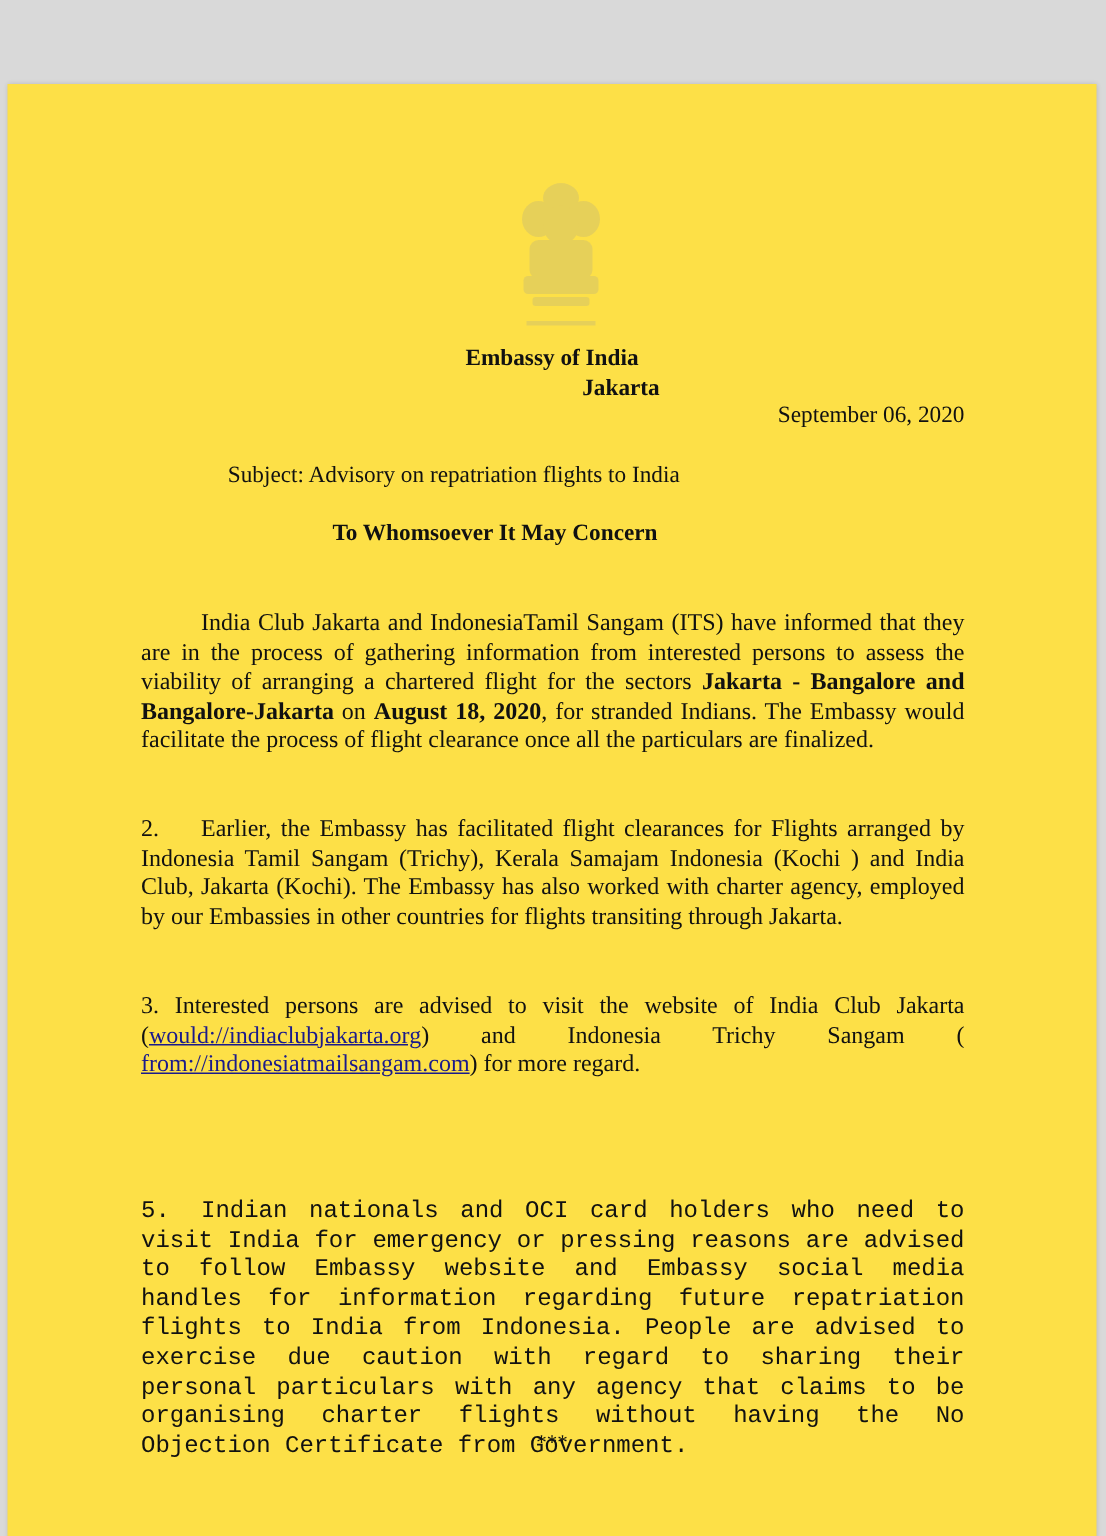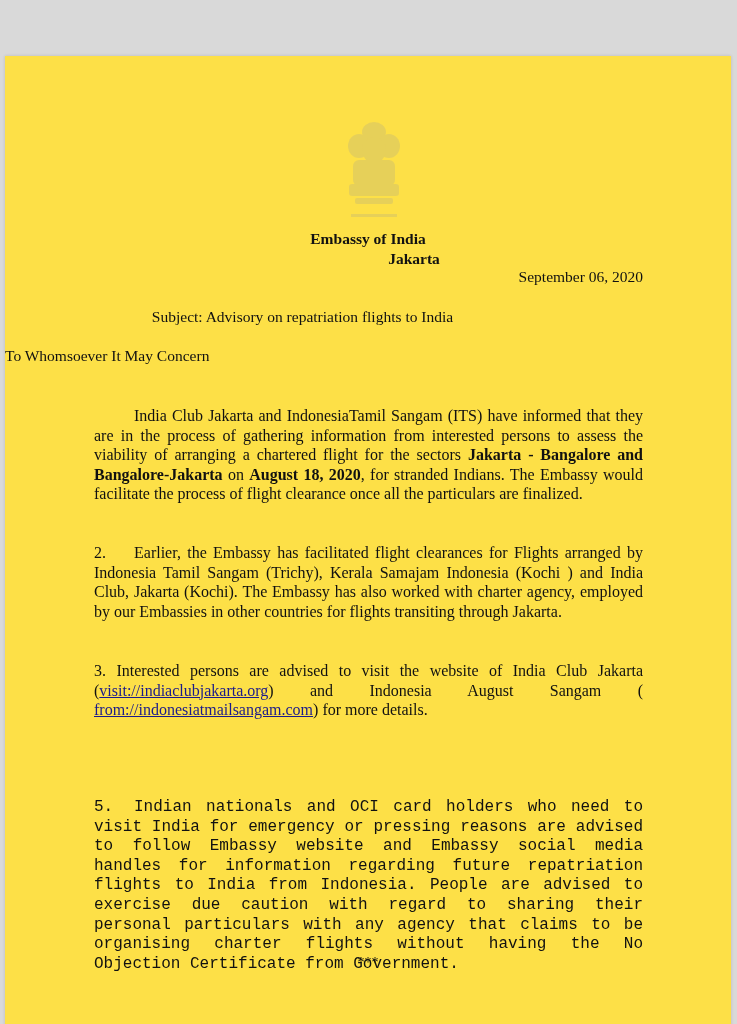--- a/index.html
+++ b/index.html
@@ -23,21 +23,21 @@
     position: absolute; left: 0; width: 726px; text-align: center;
     font-weight: bold; font-size: 15.5px; line-height: 20px;
   }
   .date {
     position: absolute; right: 88px; top: 212px; font-size: 15.5px;
   }
   .subject {
     position: absolute; left: 0; width: 595px; top: 252px; text-align: center; font-size: 15.5px;
   }
   .salute {
-    position: absolute; left: 0; width: 650px; top: 291px; text-align: left; font-size: 15.5px;
+    position: absolute; left: 0; width: 650px; top: 291px; text-align: center; font-size: 15.5px; font-weight: bold;
   }
   .para {
     position: absolute; left: 89px; width: 549px;
     font-size: 16px; line-height: 19.6px; text-align: justify;
   }
   .para .num { display: inline-block; width: 40px; }
   .indent { display: inline-block; width: 40px; }
   a.link { color: #1a1a8c; text-decoration: underline; }
   .stars {
     position: absolute; left: 0; width: 726px; top: 899px; text-align: center; font-size: 14px;
@@ -71,21 +71,21 @@
 
   <div class="para" style="top:350px;">
     <span class="indent"></span><span>India Club Jakarta and IndonesiaTamil Sangam (ITS)  have informed that they are in the process of gathering information from interested persons to assess the viability of arranging a chartered flight for the sectors </span><b>Jakarta - Bangalore and Bangalore-Jakarta</b><span> on </span><b>August 18, 2020</b><span>, for  stranded Indians. The Embassy would facilitate the process of flight clearance once all the particulars are finalized.</span>
   </div>
 
   <div class="para" style="top:487px;">
     <span class="num">2.</span><span>Earlier, the Embassy has facilitated flight clearances for Flights arranged by Indonesia Tamil Sangam (Trichy), Kerala Samajam Indonesia (Kochi )  and India Club, Jakarta (Kochi).  The Embassy has also worked with charter agency, employed by our Embassies in other countries for flights transiting through Jakarta.</span>
   </div>
 
   <div class="para" style="top:605px;">
-    <span>3. Interested persons are advised to visit the website of India Club Jakarta (</span><a class="link">visit://indiaclubjakarta.org</a><span>)        and        Indonesia        August        Sangam ( </span><a class="link">from://indonesiatmailsangam.com</a><span>) for more details.</span>
+    <span>3. Interested persons are advised to visit the website of India Club Jakarta (</span><a class="link">would://indiaclubjakarta.org</a><span>)        and        Indonesia        Trichy        Sangam ( </span><a class="link">from://indonesiatmailsangam.com</a><span>) for more regard.</span>
   </div>
 
 
   <div class="para" style="top:742px;font-family:Liberation Mono, monospace;">
     <span class="num">5.</span><span>Indian nationals and OCI card holders who need to visit India for emergency or pressing reasons are advised to follow Embassy website and Embassy social media handles for information regarding future repatriation flights to India from Indonesia. People are advised to exercise due caution with regard to sharing their personal particulars with any agency that claims to be organising charter flights without having the No Objection Certificate from Government.</span>
   </div>
 
   <div class="stars">***</div>
 </div>
 

